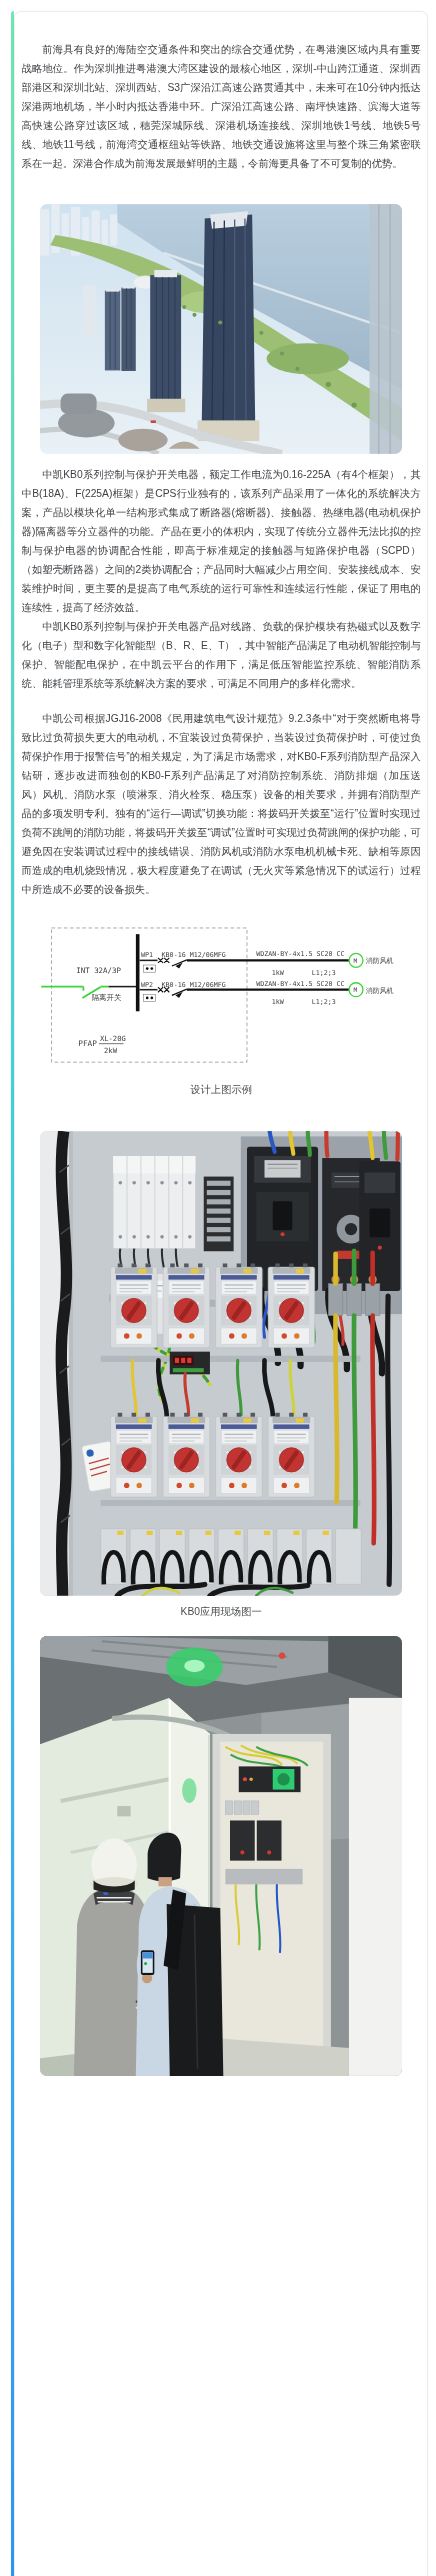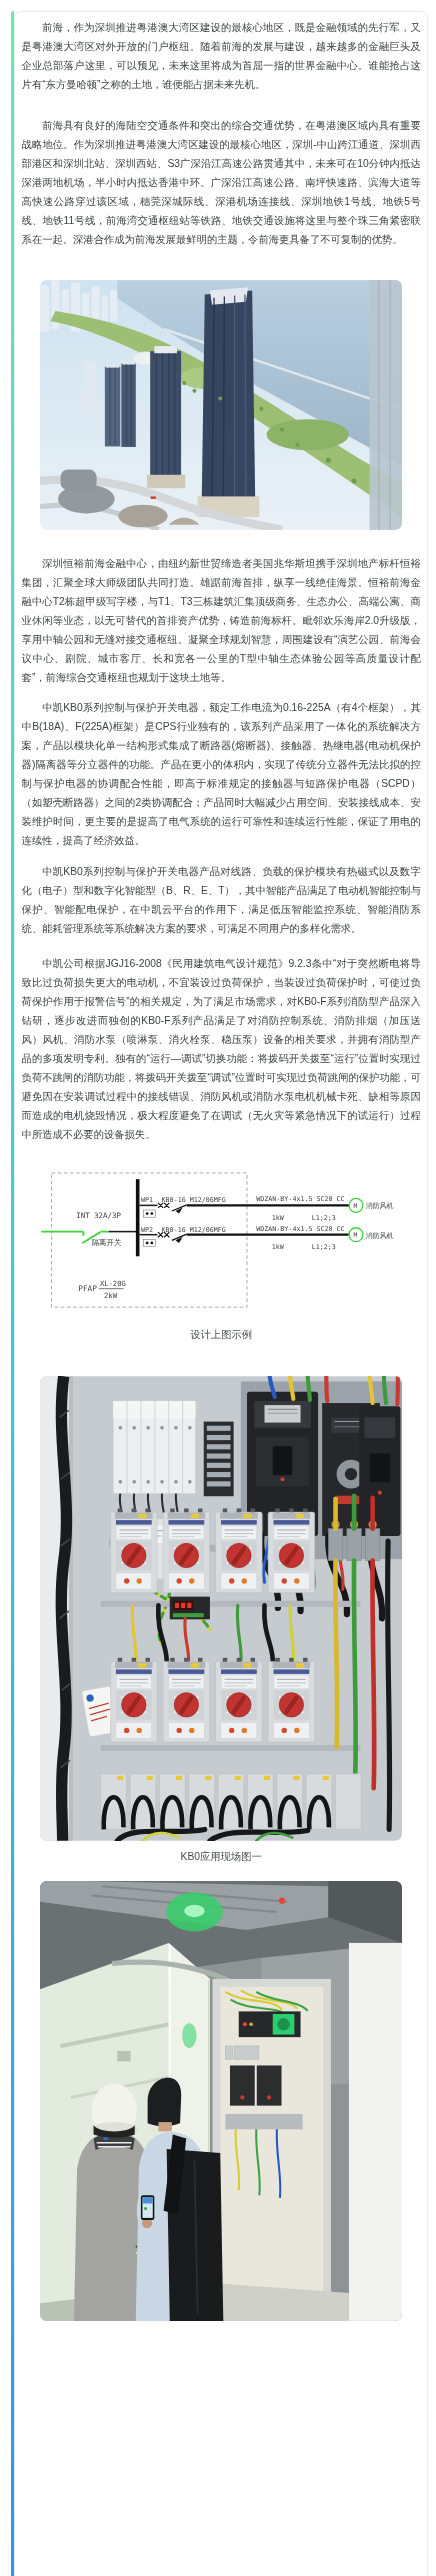--- a/index.html
+++ b/index.html
@@ -20,21 +20,20 @@
   .dcn{font-family:"Liberation Sans","DejaVu Sans",sans-serif;fill:#3b3d3f;}
 </style>
 </head>
 <body>
 
 <div class="stripe"></div>
 
 <div class="card">
   <div class="content">
 
-    <p class="para hl4">前海，作为深圳推进粤港澳大湾区建设的最核心地区，既是金融领域的先行军，又是粤港澳大湾区对外开放的门户枢纽。随着前海的发展与建设，越来越多的金融巨头及企业总部落户这里，可以预见，未来这里将成为首屈一指的世界金融中心。谁能抢占这片有“东方曼哈顿”之称的土地，谁便能占据未来先机。</p>
     <p class="para hl8" style="margin-top:21.6px">前海具有良好的海陆空交通条件和突出的综合交通优势，在粤港澳区域内具有重要战略地位。作为深圳推进粤港澳大湾区建设的最核心地区，深圳-中山跨江通道、深圳西部港区和深圳北站、深圳西站、S3广深沿江高速公路贯通其中，未来可在10分钟内抵达深港两地机场，半小时内抵达香港中环。广深沿江高速公路、南坪快速路、滨海大道等高快速公路穿过该区域，穗莞深城际线、深港机场连接线、深圳地铁1号线、地铁5号线、地铁11号线，前海湾交通枢纽站等铁路、地铁交通设施将这里与整个珠三角紧密联系在一起。深港合作成为前海发展最鲜明的主题，令前海更具备了不可复制的优势。</p>
 
     <div class="fig rounded" style="margin-top:12.4px;height:250px">
       <svg width="362" height="250" viewBox="0 0 703 485">
         <defs>
           <linearGradient id="sky" x1="0" y1="0" x2="0" y2="1">
             <stop offset="0" stop-color="#cfe2f0"></stop>
               <stop offset="1" stop-color="#e9f1f6"></stop>
           </linearGradient>
           <linearGradient id="sea" x1="0" y1="0" x2="0" y2="1">
@@ -109,23 +108,22 @@
             <circle cx="560" cy="350" r="5"></circle>
             <circle cx="430" cy="250" r="4"></circle>
           <circle cx="610" cy="390" r="5"></circle>
             <circle cx="350" cy="230" r="4"></circle>
         </g>
         <rect x="215" y="420" width="10" height="5" fill="#c94436"></rect>
         <rect x="300" y="452" width="10" height="5" fill="#d8d8d8"></rect>
       </svg>
     </div>
 
-    <p class="para hl7" style="margin-top:24px">深圳恒裕前海金融中心，由纽约新世贸缔造者美国兆华斯坦携手深圳地产标杆恒裕集团，汇聚全球大师级团队共同打造。雄踞前海首排，纵享一线绝佳海景。恒裕前海金融中心T2栋超甲级写字楼，与T1、T3三栋建筑汇集顶级商务、生态办公、高端公寓、商业休闲等业态，以无可替代的首排资产优势，铸造前海标杆。毗邻欢乐海岸2.0升级版，享用中轴公园和无缝对接交通枢纽。凝聚全球规划智慧，周围建设有“演艺公园、前海会议中心、剧院、城市客厅、长和宽各一公里的T型中轴生态体验公园等高质量设计配套”，前海综合交通枢纽也规划于这块土地等。</p>
     <p class="para hl8" style="margin-top:11px">中凯KB0系列控制与保护开关电器，额定工作电流为0.16-225A（有4个框架），其中B(18A)、F(225A)框架）是CPS行业独有的，该系列产品采用了一体化的系统解决方案，产品以模块化单一结构形式集成了断路器(熔断器)、接触器、热继电器(电动机保护器)隔离器等分立器件的功能。产品在更小的体积内，实现了传统分立器件无法比拟的控制与保护电器的协调配合性能，即高于标准规定的接触器与短路保护电器（SCPD）（如塑壳断路器）之间的2类协调配合；产品同时大幅减少占用空间、安装接线成本、安装维护时间，更主要的是提高了电气系统的运行可靠性和连续运行性能，保证了用电的连续性，提高了经济效益。</p>
-    <p class="para hl4" style="margin-top:12px">中凯KB0系列控制与保护开关电器产品对线路、负载的保护模块有热磁式以及数字化（电子）型和数字化智能型（B、R、E、T），其中智能产品满足了电动机智能控制与保护、智能配电保护，在中凯云平台的作用下，满足低压智能监控系统、智能消防系统、能耗管理系统等系统解决方案的要求，可满足不同用户的多样化需求。</p>
+    <p class="para hl4" style="margin-top:0">中凯KB0系列控制与保护开关电器产品对线路、负载的保护模块有热磁式以及数字化（电子）型和数字化智能型（B、R、E、T），其中智能产品满足了电动机智能控制与保护、智能配电保护，在中凯云平台的作用下，满足低压智能监控系统、智能消防系统、能耗管理系统等系统解决方案的要求，可满足不同用户的多样化需求。</p>
     <p class="para hl10" style="margin-top:16.5px">中凯公司根据JGJ16-2008《民用建筑电气设计规范》9.2.3条中“对于突然断电将导致比过负荷损失更大的电动机，不宜装设过负荷保护，当装设过负荷保护时，可使过负荷保护作用于报警信号”的相关规定，为了满足市场需求，对KB0-F系列消防型产品深入钻研，逐步改进而独创的KB0-F系列产品满足了对消防控制系统、消防排烟（加压送风）风机、消防水泵（喷淋泵、消火栓泵、稳压泵）设备的相关要求，并拥有消防型产品的多项发明专利。独有的“运行—调试”切换功能：将拨码开关拨至“运行”位置时实现过负荷不跳闸的消防功能，将拨码开关拨至“调试”位置时可实现过负荷跳闸的保护功能，可避免因在安装调试过程中的接线错误、消防风机或消防水泵电机机械卡死、缺相等原因而造成的电机烧毁情况，极大程度避免了在调试（无火灾等紧急情况下的试运行）过程中所造成不必要的设备损失。</p>
 
     <div class="fig" style="margin-top:10.3px;height:162px">
       <svg width="362" height="162" viewBox="0 0 703 315">
         <rect width="703" height="315" fill="#ffffff"></rect>
         <rect x="22" y="33" width="380" height="261" fill="none" stroke="#909090" stroke-width="1.5" stroke-dasharray="7,5"></rect>
         <g stroke="#3fd43c" stroke-width="3.5" fill="none">
           <line x1="2" y1="147" x2="84" y2="147"></line>
           <line x1="84" y1="147" x2="84" y2="155"></line>
           <line x1="82" y1="169" x2="117" y2="148"></line>

